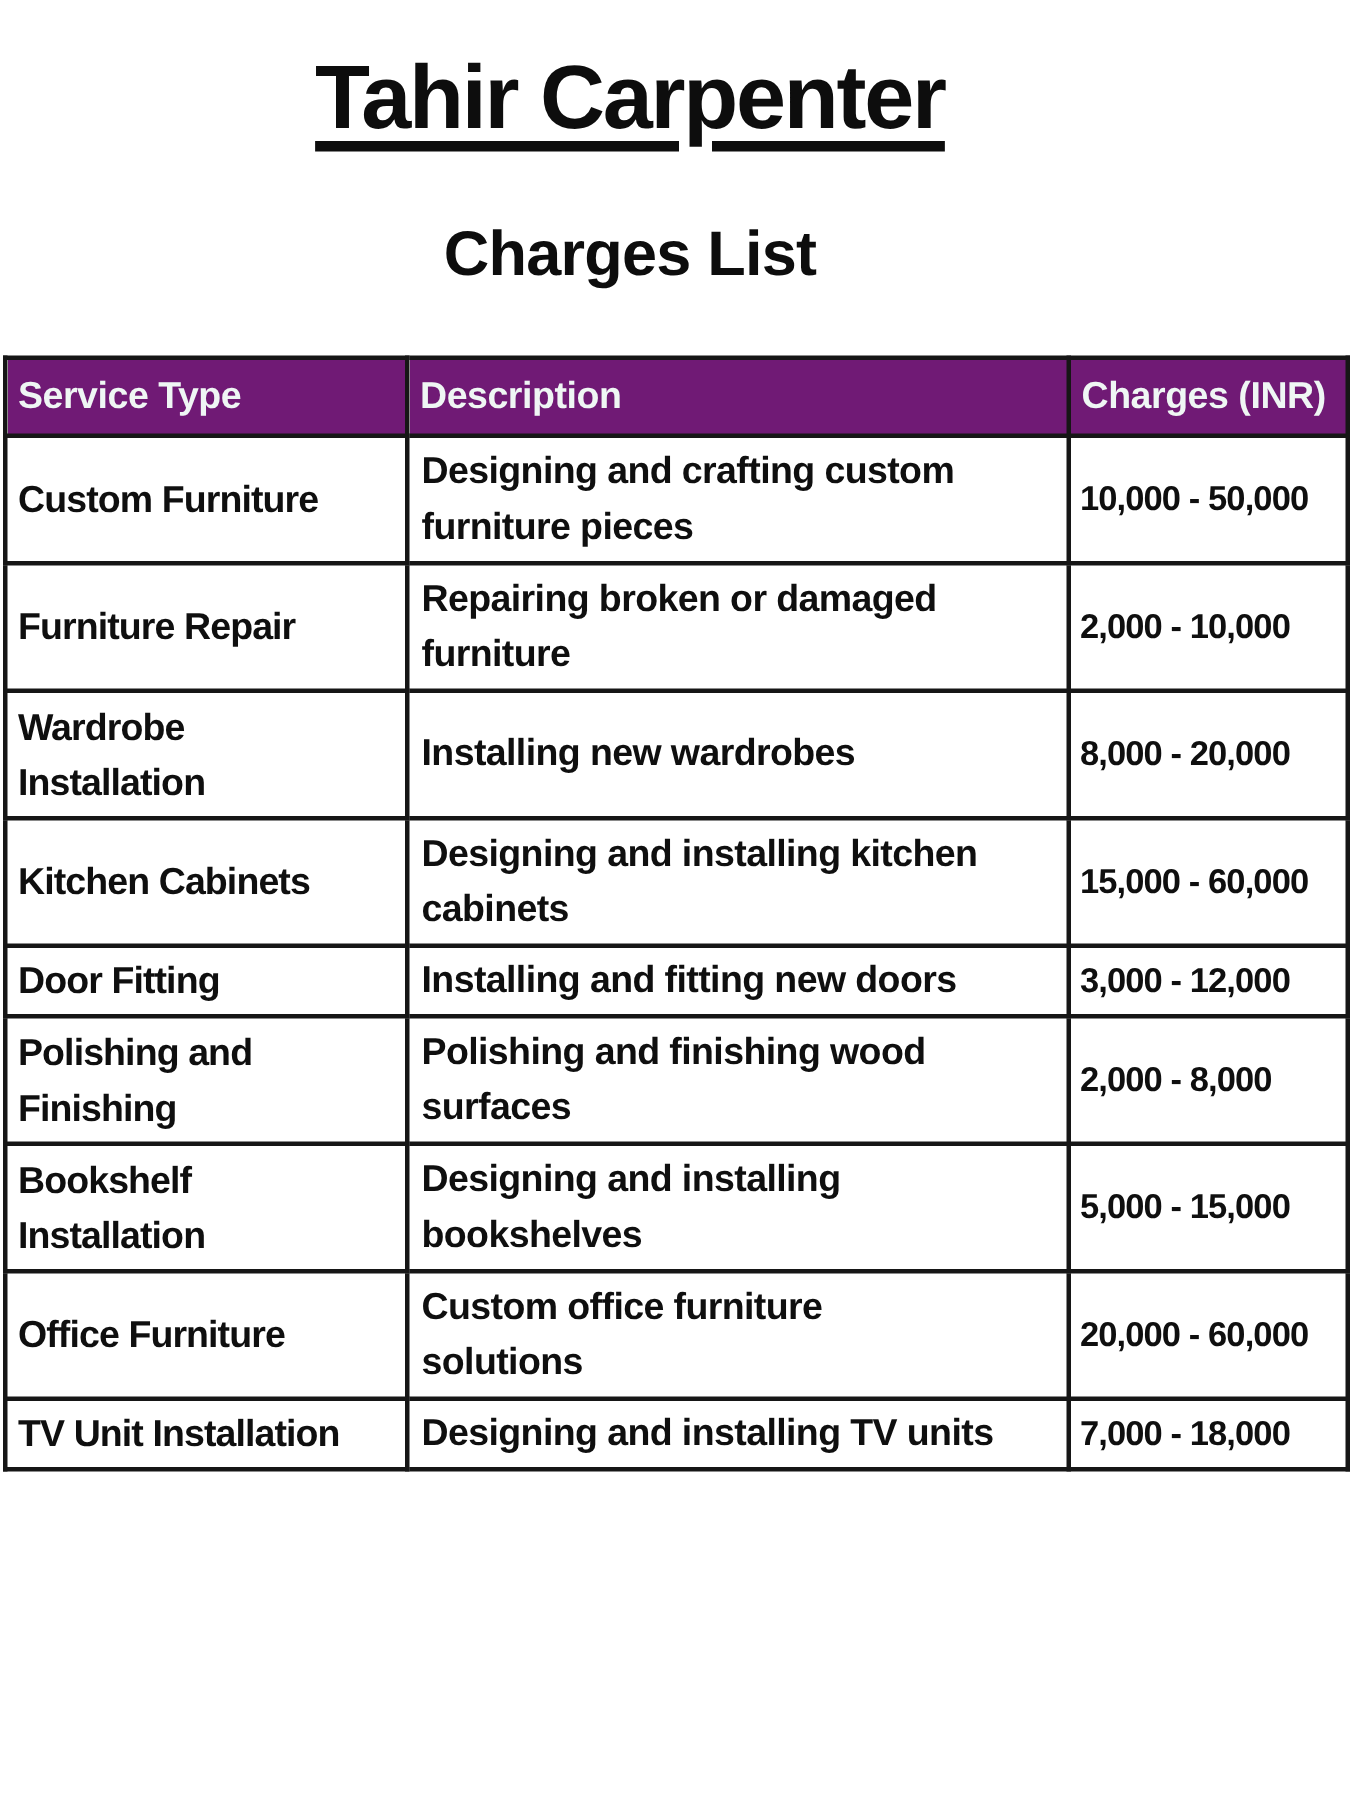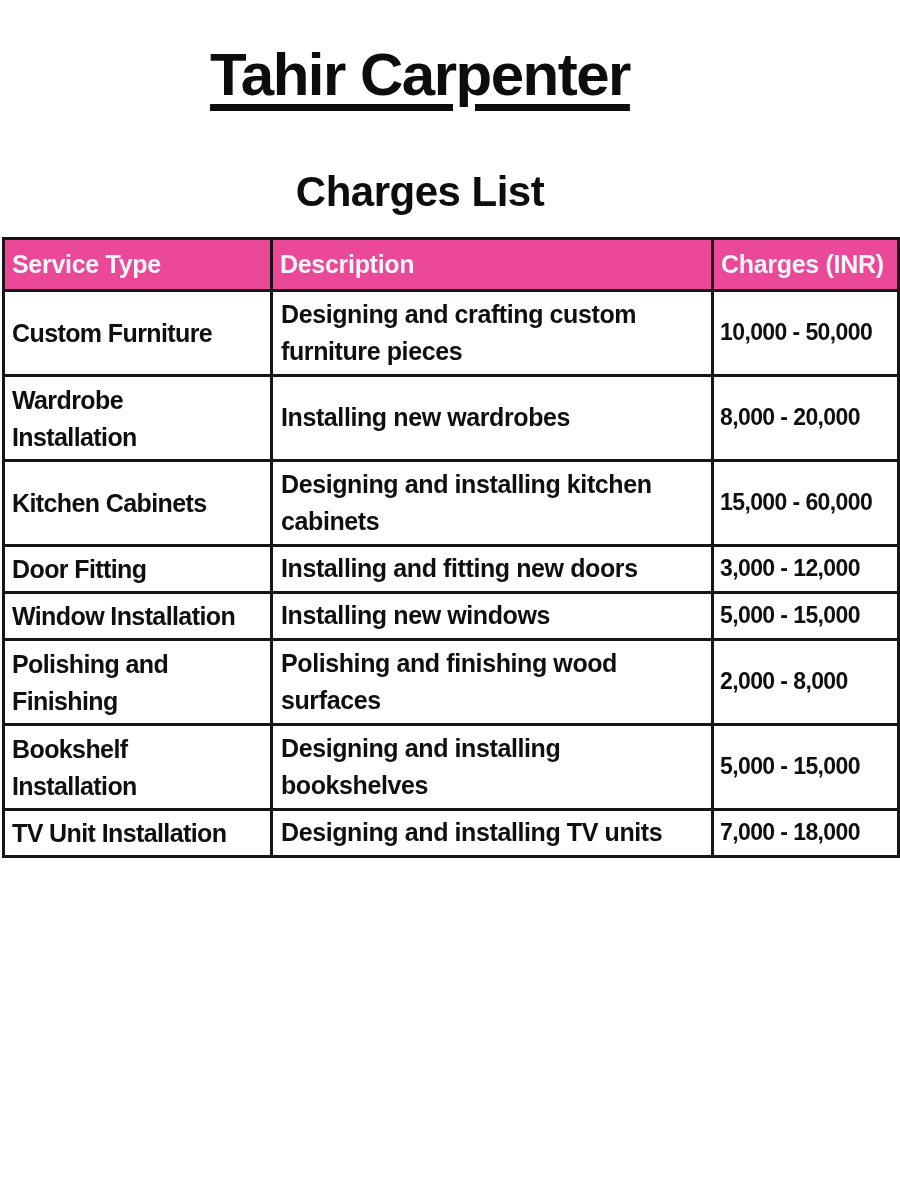--- a/index.html
+++ b/index.html
@@ -9,21 +9,21 @@
     overflow: hidden;
     font-family: "Liberation Sans", sans-serif;
   }
   .page {
     position: relative;
     width: 900px; height: 1200px;
     background: #ffffff;
   }
   .title-wrap {
     position: absolute;
-    top: 40px; left: 0;
+    top: 30px; left: 0;
     width: 840px;
     text-align: center;
   }
   .main-title {
     display: inline-block;
     font-size: 60px;
     font-weight: 800;
     letter-spacing: -1.5px;
     color: #0d0d0d;
     text-decoration: underline;
@@ -35,39 +35,38 @@
     top: 145px; left: 0;
     width: 840px;
     text-align: center;
   }
   .subtitle {
     display: inline-block;
     font-size: 42px;
     font-weight: 700;
     letter-spacing: -0.5px;
     color: #0d0d0d;
-    margin-top: 23px;
   }
   table.charges-table {
     position: absolute;
     top: 237px; left: 2px;
     width: 895px;
     border-collapse: collapse;
     table-layout: fixed;
   }
   .col-service  { width: 268px; }
   .col-desc     { width: 441px; }
   .col-charges  { width: 186px; }
   .charges-table th, .charges-table td {
     border: 3px solid #161616;
     vertical-align: middle;
     text-align: left;
   }
   .charges-table thead th {
-    background: #ec4899;
+    background: #701a75;
     color: #eff6f4;
     font-size: 25px;
     font-weight: 700;
     letter-spacing: -0.3px;
     height: 52px;
     padding: 2px 4px 2px 7px;
     white-space: nowrap;
     overflow: hidden;
   }
   .charges-table td {
@@ -127,55 +126,62 @@
       </tr>
     </thead>
     <tbody>
       <tr class="row-tall">
         <td class="cell-service">Custom Furniture</td>
         <td class="cell-desc">Designing and crafting custom
 furniture pieces</td>
         <td class="cell-charges">10,000 - 50,000</td>
       </tr>
       <tr class="row-tall">
+        <td class="cell-service">Furniture Repair</td>
+        <td class="cell-desc">Repairing broken or damaged
+furniture</td>
+        <td class="cell-charges">2,000 - 10,000</td>
+      </tr>
+      <tr class="row-tall">
         <td class="cell-service">Wardrobe
 Installation</td>
         <td class="cell-desc">Installing new wardrobes</td>
         <td class="cell-charges">8,000 - 20,000</td>
       </tr>
       <tr class="row-tall">
         <td class="cell-service">Kitchen Cabinets</td>
         <td class="cell-desc">Designing and installing kitchen
 cabinets</td>
         <td class="cell-charges">15,000 - 60,000</td>
       </tr>
       <tr class="row-short">
         <td class="cell-service">Door Fitting</td>
         <td class="cell-desc">Installing and fitting new doors</td>
         <td class="cell-charges">3,000 - 12,000</td>
       </tr>
-      <tr class="row-short">
-        <td class="cell-service">Window Installation</td>
-        <td class="cell-desc">Installing new windows</td>
-        <td class="cell-charges">5,000 - 15,000</td>
-      </tr>
       <tr class="row-tall">
         <td class="cell-service">Polishing and
 Finishing</td>
         <td class="cell-desc">Polishing and finishing wood
 surfaces</td>
         <td class="cell-charges">2,000 - 8,000</td>
       </tr>
       <tr class="row-tall">
         <td class="cell-service">Bookshelf
 Installation</td>
         <td class="cell-desc">Designing and installing
 bookshelves</td>
         <td class="cell-charges">5,000 - 15,000</td>
       </tr>
+      <tr class="row-tall">
+        <td class="cell-service">Office Furniture</td>
+        <td class="cell-desc">Custom office furniture
+solutions</td>
+        <td class="cell-charges">20,000 - 60,000</td>
+      </tr>
       <tr class="row-short">
         <td class="cell-service">TV Unit Installation</td>
         <td class="cell-desc">Designing and installing TV units</td>
         <td class="cell-charges">7,000 - 18,000</td>
       </tr>
     </tbody>
   </table>
 
 </div>
 

